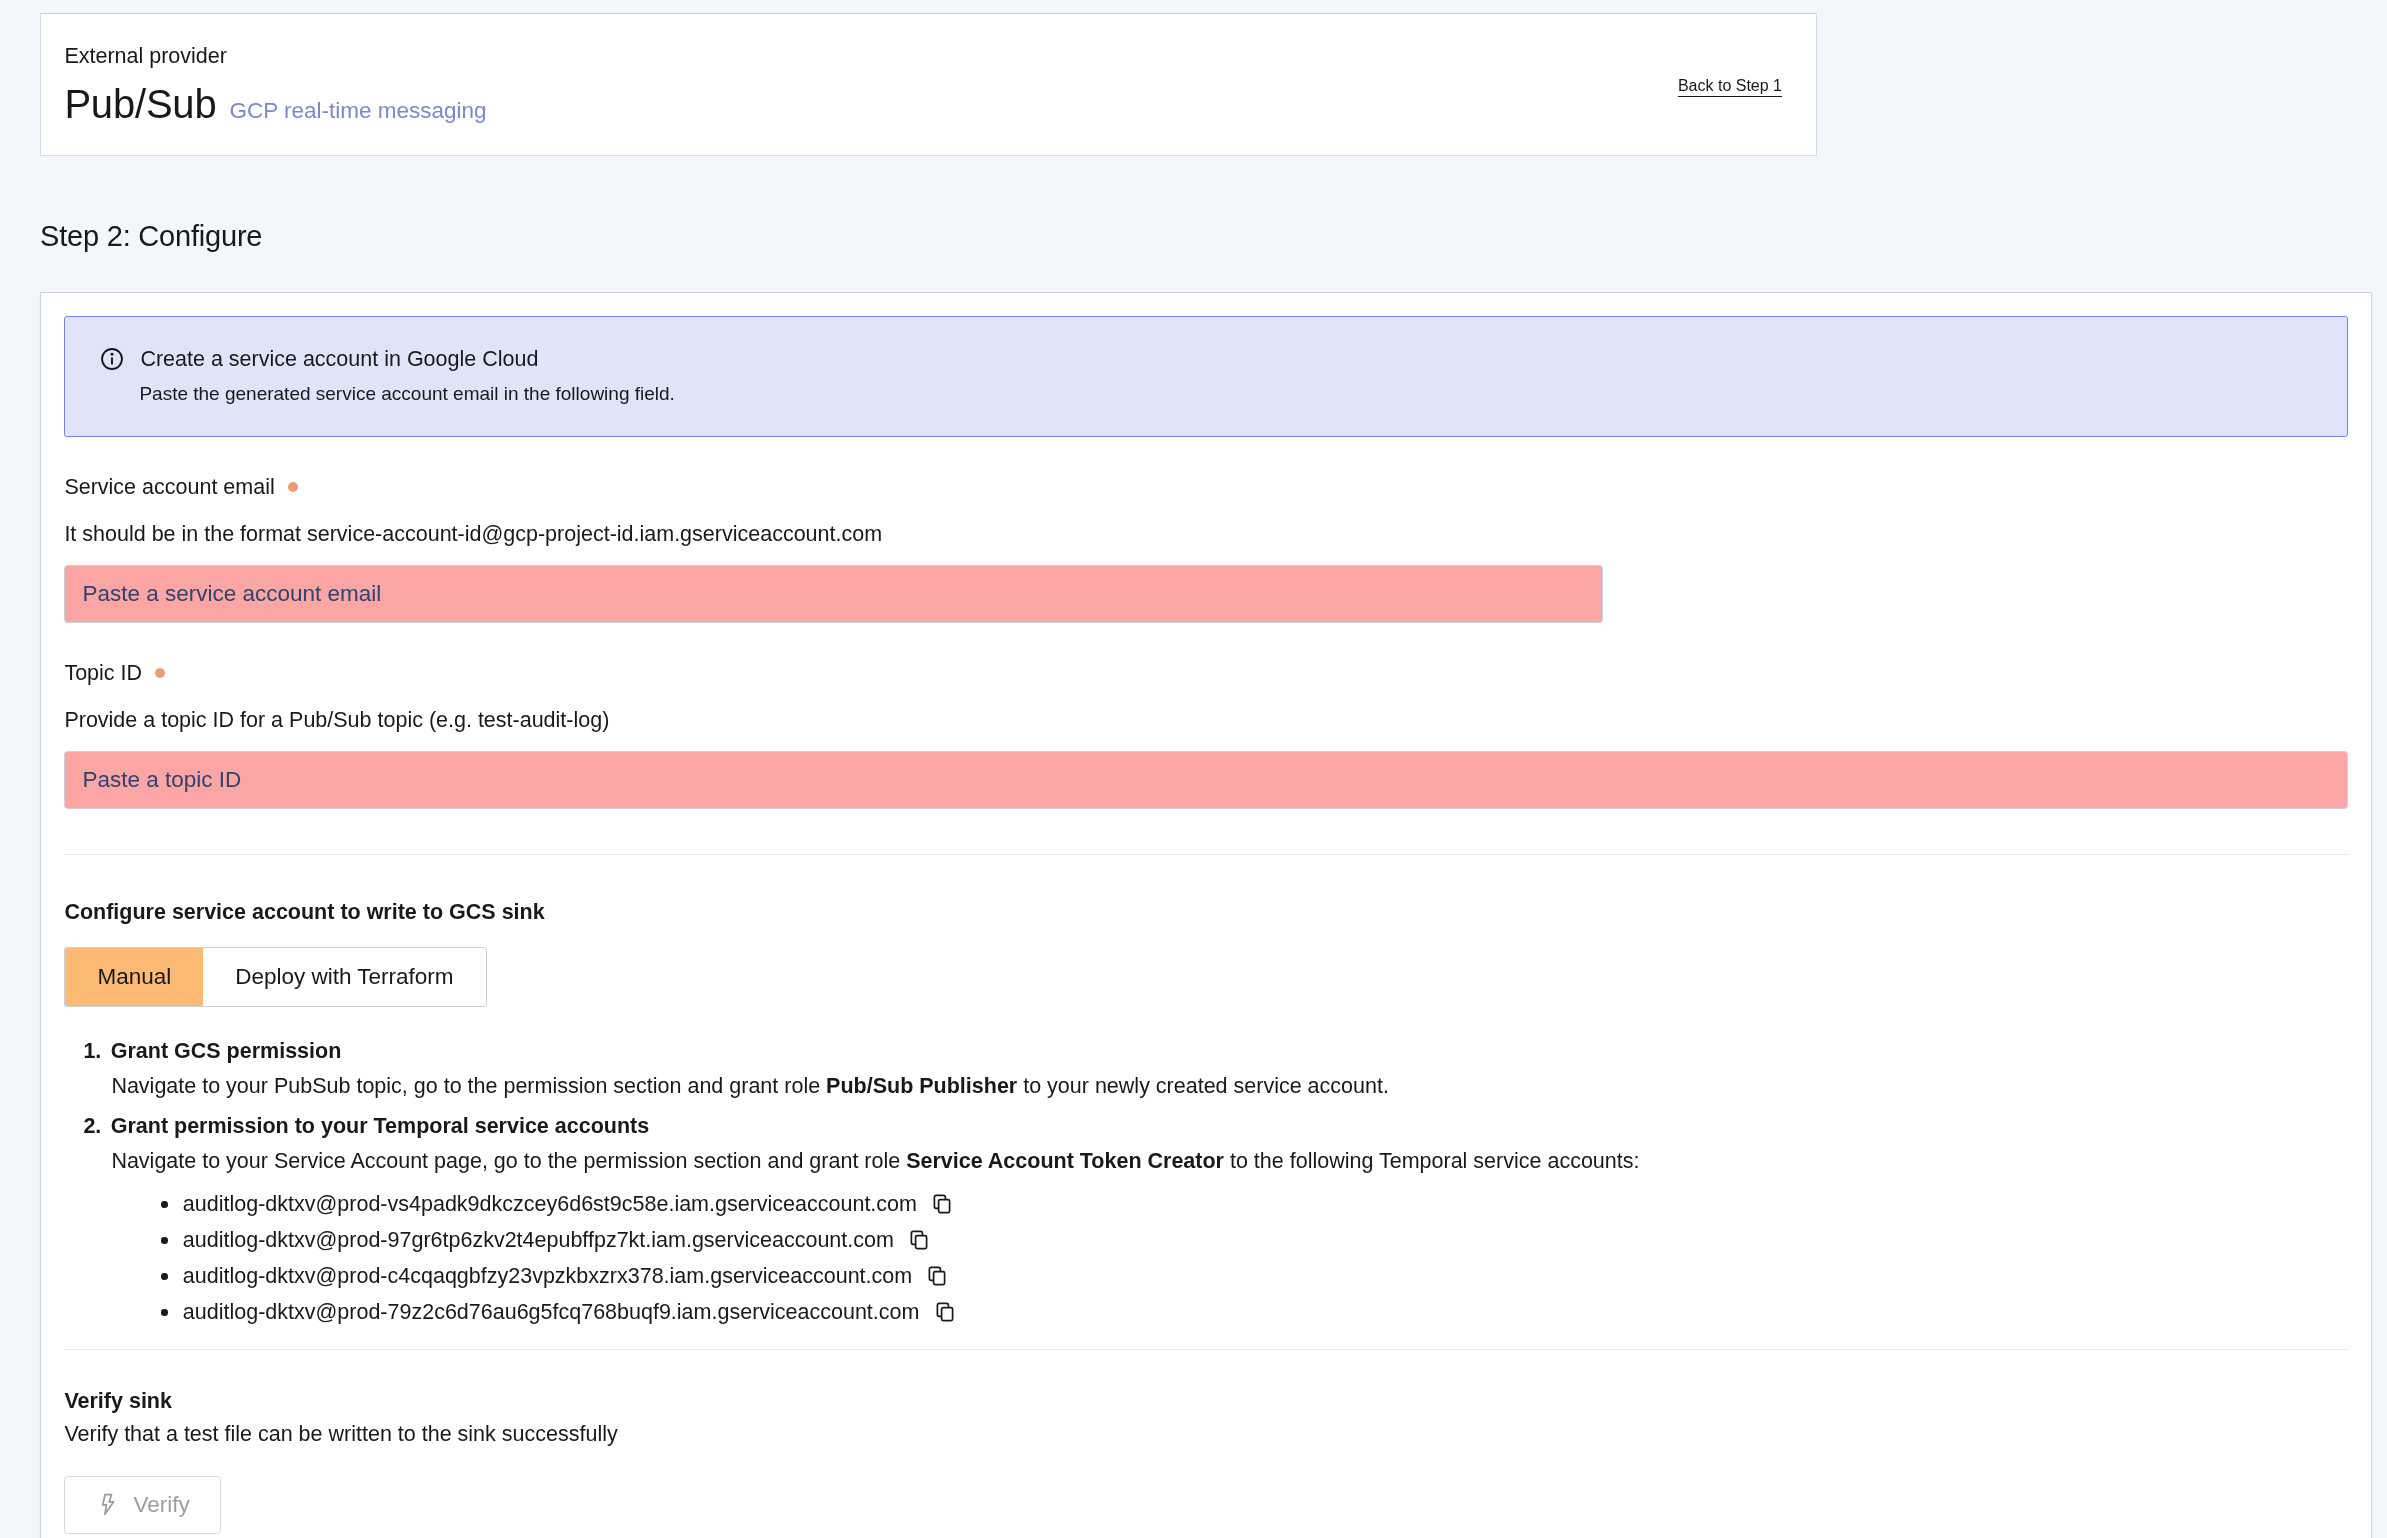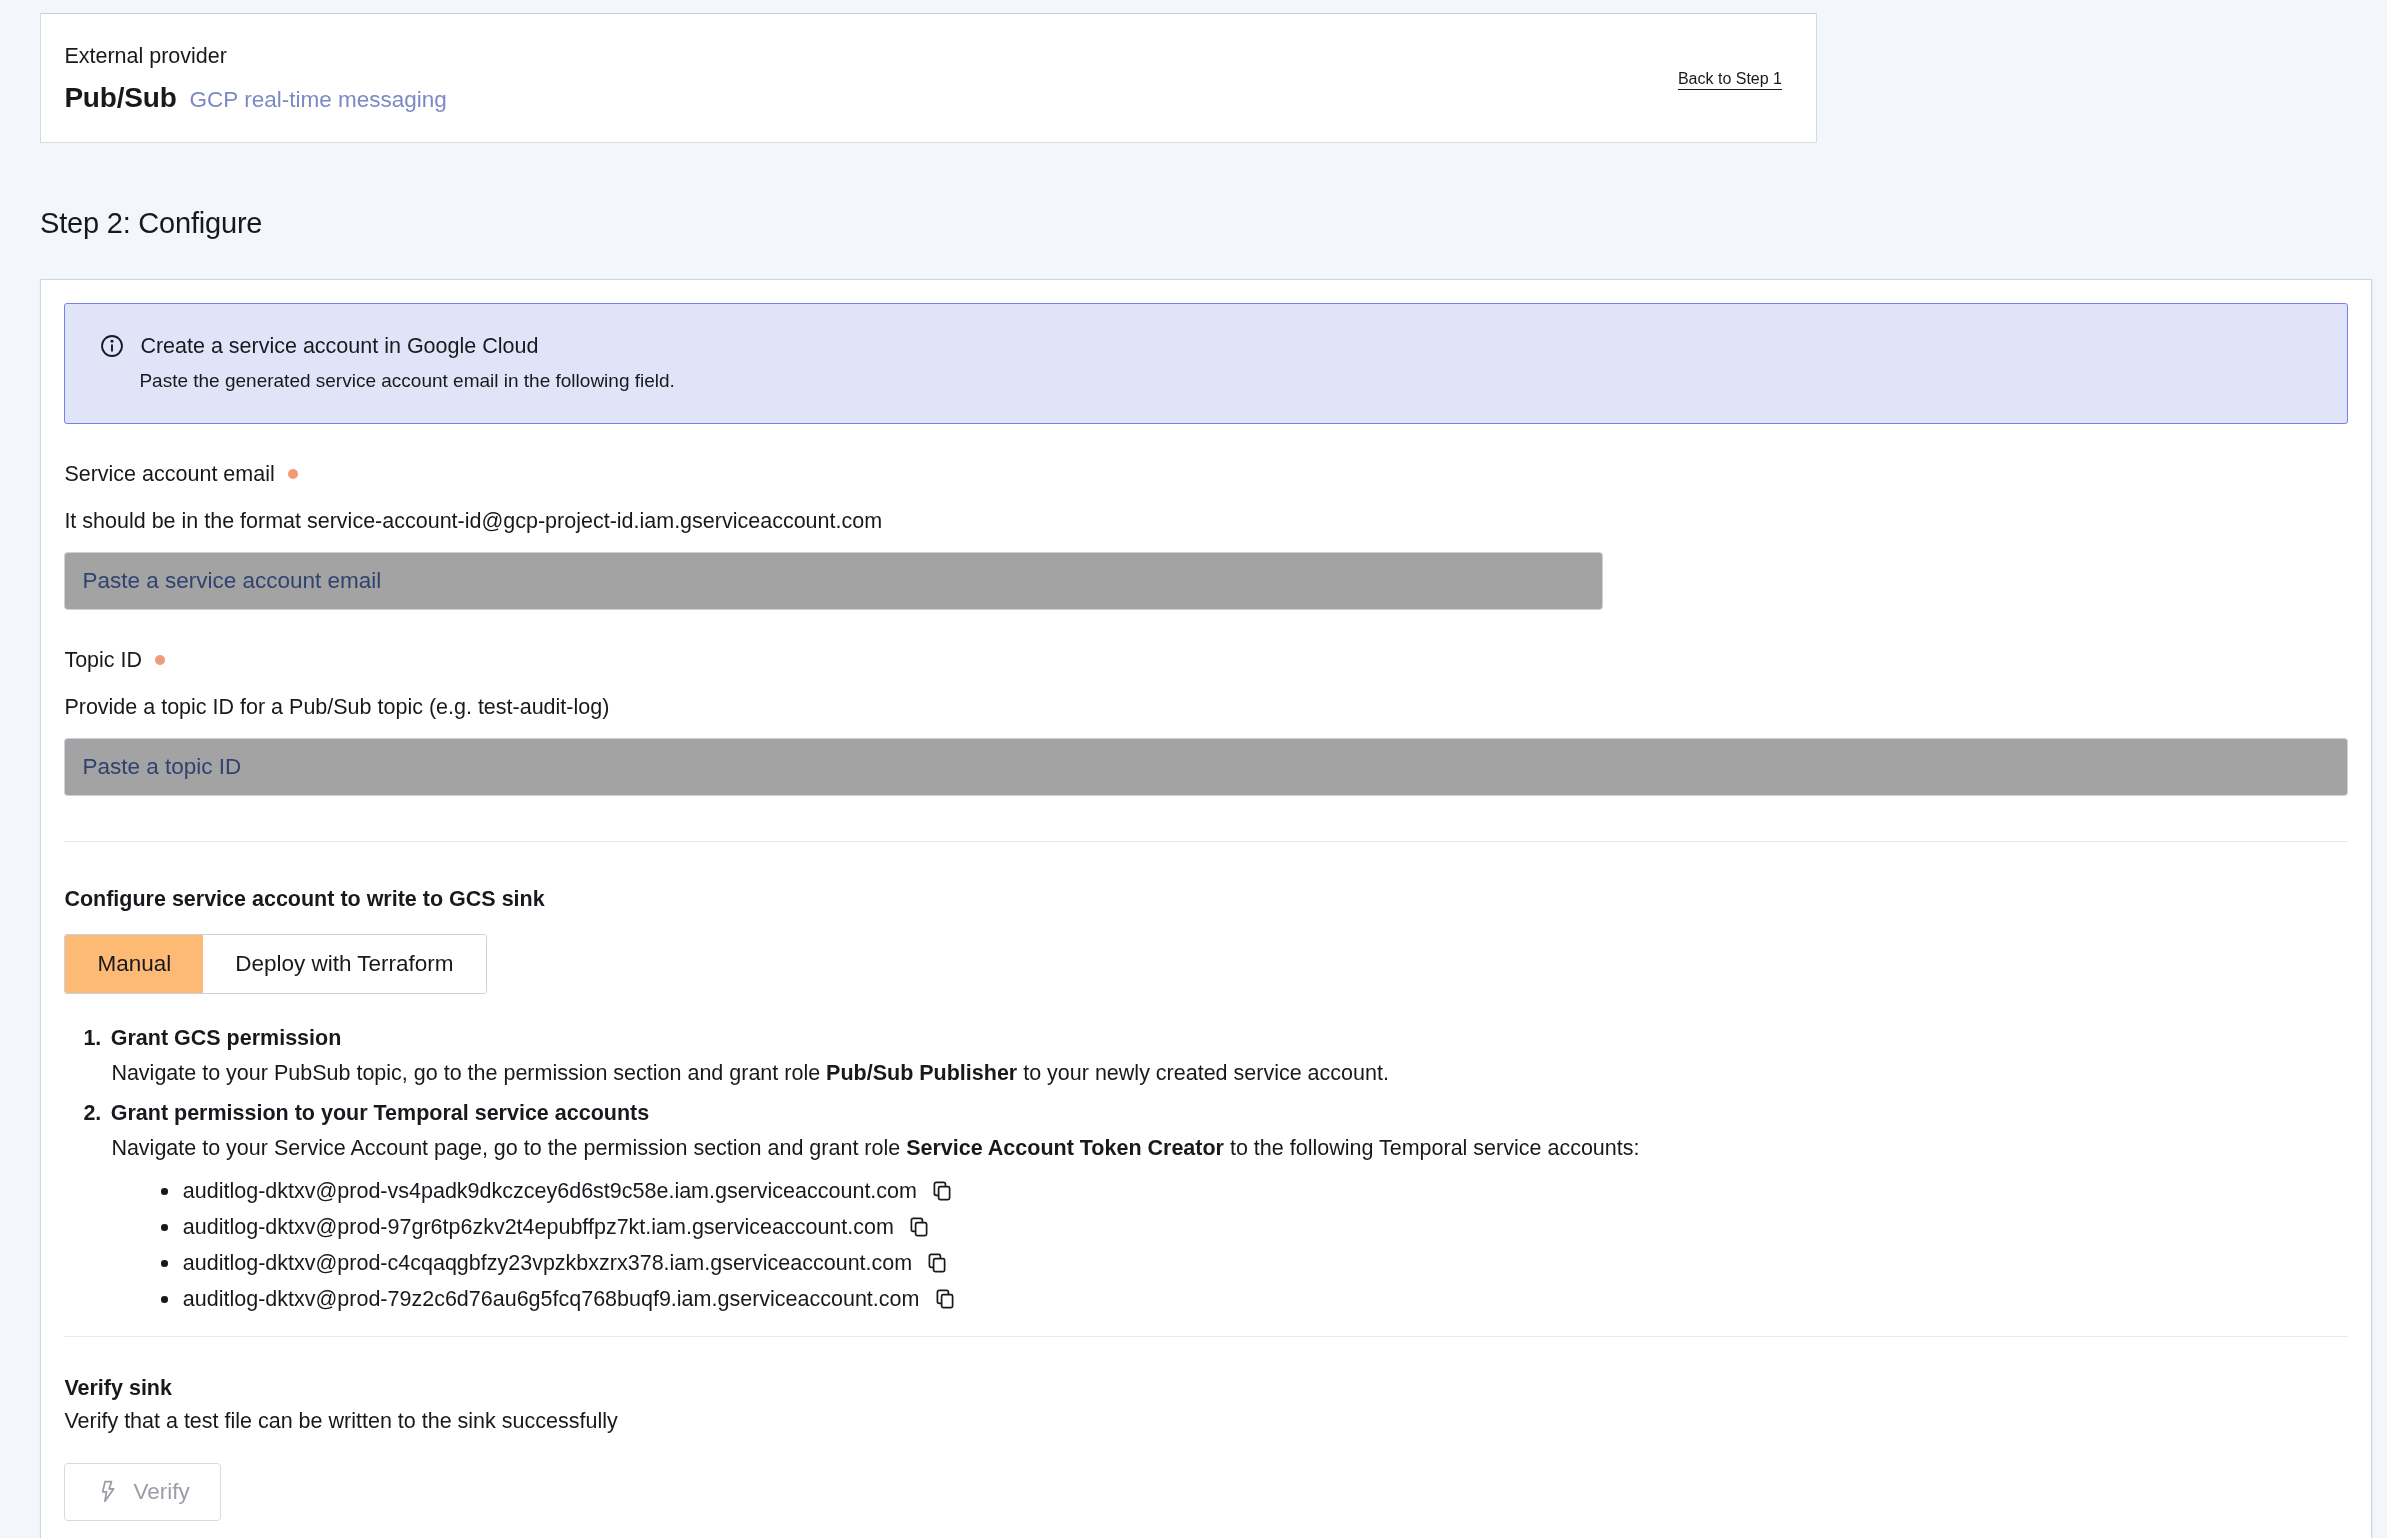--- a/index.html
+++ b/index.html
@@ -21,21 +21,21 @@
     background: #ffffff;
     border: 0.9px solid #d3dbe7;
     border-top: 1.9px solid #c6cfe0;
     padding: 30px 34px 28px 23.4px;
     display: flex;
     align-items: center;
     justify-content: space-between;
   }
   .provider-info .provider-label { font-size: 21.5px; color: #17191d; }
   .provider-title-row { margin-top: 13px; display: flex; align-items: baseline; gap: 13px; }
-  .provider-name { font-size: 28px; font-weight: 700; letter-spacing: -0.2px; }
+  .provider-name { font-size: 40px; font-weight: 400; letter-spacing: -0.2px; }
   .provider-desc { font-size: 22.5px; color: #7d89c5; }
   .back-link {
     font-size: 16px;
     color: #17191d;
     text-decoration: underline;
     text-underline-offset: 4.7px;
     font-weight: 500;
     cursor: pointer;
     white-space: nowrap;
   }
@@ -79,21 +79,21 @@
     width: 10.3px; height: 10.3px; border-radius: 50%;
     background: #f09a76; display: inline-block;
   }
   .field-desc { font-size: 21.5px; line-height: 28px; margin-top: 19px; color: #17191d; }
   .text-input {
     display: block;
     margin-top: 17px;
     height: 58px;
     border: 0.9px solid #c9d3e0;
     border-radius: 3.7px;
-    background: #a3a3a3;
+    background: #fca5a5;
     font-family: "Liberation Sans", sans-serif;
     font-size: 22.5px;
     color: #30426f;
     padding: 0 17px;
     outline: none;
     width: 100%;
   }
   .text-input.half { width: 1539px; }
   .text-input::placeholder { color: #30426f; opacity: 1; }
 

